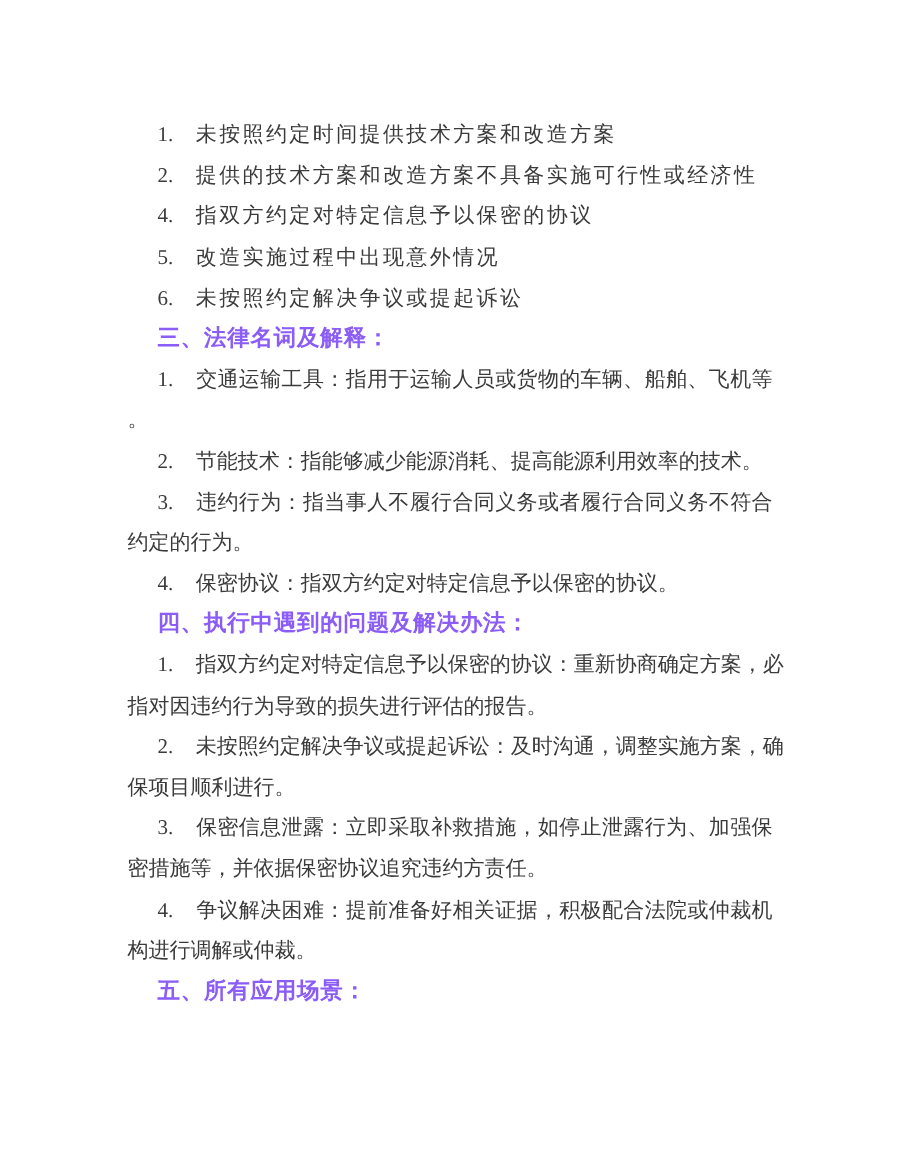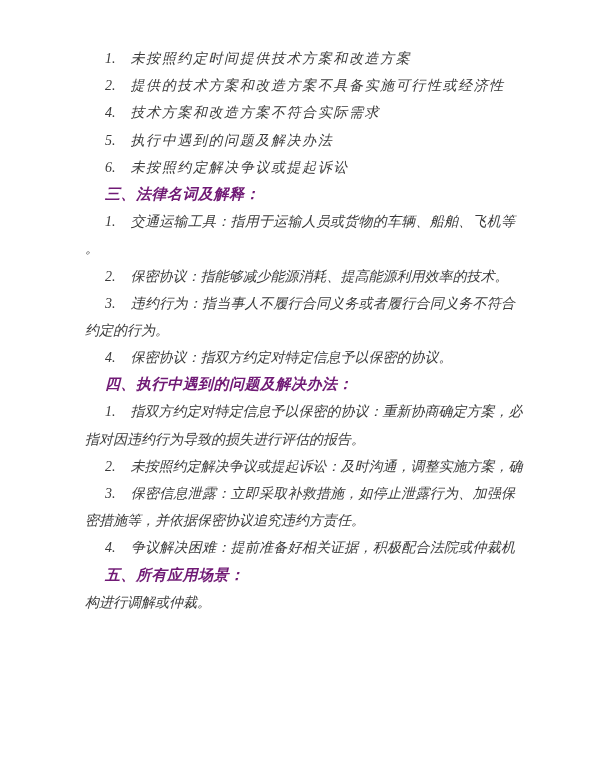--- a/index.html
+++ b/index.html
@@ -11,42 +11,41 @@
     position: relative;
     width: 600px;
     height: 776px;
     background: #ffffff;
     overflow: hidden;
     font-family: "Liberation Serif", "DejaVu Serif", serif;
   }
   .doc {
     position: absolute;
     left: 85px;
-    top: 45px;
+    top: 77px;
     width: 430px;
     font-size: 14px;
     color: #3b3b3b;
-    font-style: italic;
   }
   .line {
     line-height: 27.2px;
     height: 27.2px;
     white-space: nowrap;
   }
   .line.first,
   .line.heading {
     padding-left: 20px;
   }
   .line.cont {
     padding-left: 0;
   }
   .line.heading {
     font-weight: bold;
     font-size: 15px;
-    color: #701a75;
+    color: #8b5cf6;
     letter-spacing: 0.5px;
   }
   .line .num {
     display: inline-block;
     min-width: 22px;
   }
   .line.tracked .txt {
     letter-spacing: 1.6px;
   }
   
@@ -64,45 +63,45 @@
       <div class="line first tracked">
     <span class="num">1.</span>
     <span class="txt">未按照约定时间提供技术方案和改造方案</span>
   </div>
       <div class="line first tracked">
     <span class="num">2.</span>
     <span class="txt">提供的技术方案和改造方案不具备实施可行性或经济性</span>
   </div>
       <div class="line first tracked">
     <span class="num">4.</span>
-    <span class="txt">技术方案和改造方案不符合实际需求</span>
+    <span class="txt">指双方约定对特定信息予以保密的协议</span>
   </div>
       <div class="line first tracked">
     <span class="num">5.</span>
-    <span class="txt">执行中遇到的问题及解决办法</span>
+    <span class="txt">改造实施过程中出现意外情况</span>
   </div>
       <div class="line first tracked">
     <span class="num">6.</span>
     <span class="txt">未按照约定解决争议或提起诉讼</span>
   </div>
       <div class="line heading">
     
     <span class="txt">三、法律名词及解释：</span>
   </div>
       <div class="line first fill">
     <span class="num">1.</span>
     <span class="txt">交通运输工具：指用于运输人员或货物的车辆、船舶、飞机等</span>
   </div>
       <div class="line cont">
     
     <span class="txt">。</span>
   </div>
       <div class="line first">
     <span class="num">2.</span>
-    <span class="txt">保密协议：指能够减少能源消耗、提高能源利用效率的技术。</span>
+    <span class="txt">节能技术：指能够减少能源消耗、提高能源利用效率的技术。</span>
   </div>
       <div class="line first fill">
     <span class="num">3.</span>
     <span class="txt">违约行为：指当事人不履行合同义务或者履行合同义务不符合</span>
   </div>
       <div class="line cont">
     
     <span class="txt">约定的行为。</span>
   </div>
       <div class="line first">
@@ -118,34 +117,38 @@
     <span class="txt">指双方约定对特定信息予以保密的协议：重新协商确定方案，必</span>
   </div>
       <div class="line cont">
     
     <span class="txt">指对因违约行为导致的损失进行评估的报告。</span>
   </div>
       <div class="line first fill">
     <span class="num">2.</span>
     <span class="txt">未按照约定解决争议或提起诉讼：及时沟通，调整实施方案，确</span>
   </div>
+      <div class="line cont">
+    
+    <span class="txt">保项目顺利进行。</span>
+  </div>
       <div class="line first fill">
     <span class="num">3.</span>
     <span class="txt">保密信息泄露：立即采取补救措施，如停止泄露行为、加强保</span>
   </div>
       <div class="line cont">
     
     <span class="txt">密措施等，并依据保密协议追究违约方责任。</span>
   </div>
       <div class="line first fill">
     <span class="num">4.</span>
     <span class="txt">争议解决困难：提前准备好相关证据，积极配合法院或仲裁机</span>
   </div>
+      <div class="line cont">
+    
+    <span class="txt">构进行调解或仲裁。</span>
+  </div>
       <div class="line heading">
     
     <span class="txt">五、所有应用场景：</span>
-  </div>
-      <div class="line cont">
-    
-    <span class="txt">构进行调解或仲裁。</span>
   </div>
     </div>
 </div>
 
 </body></html>

